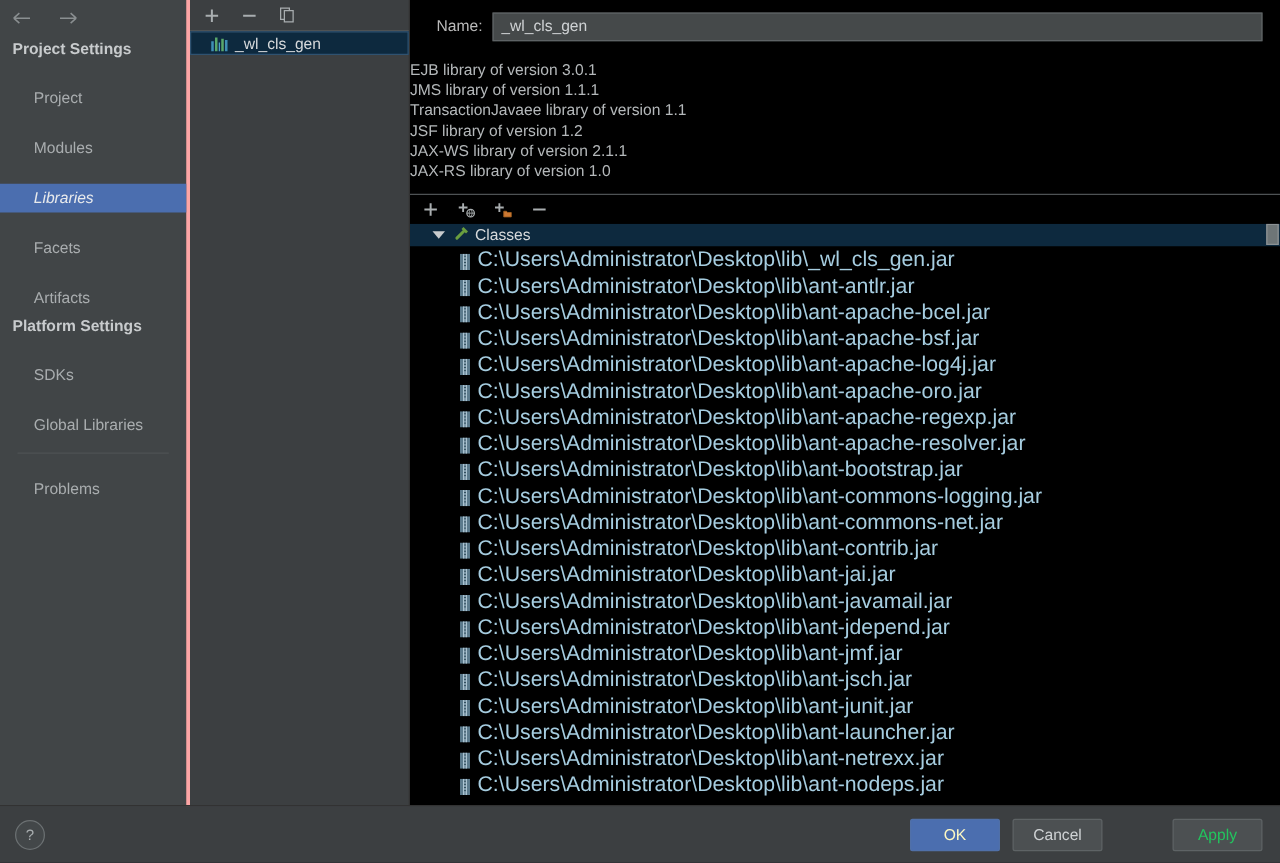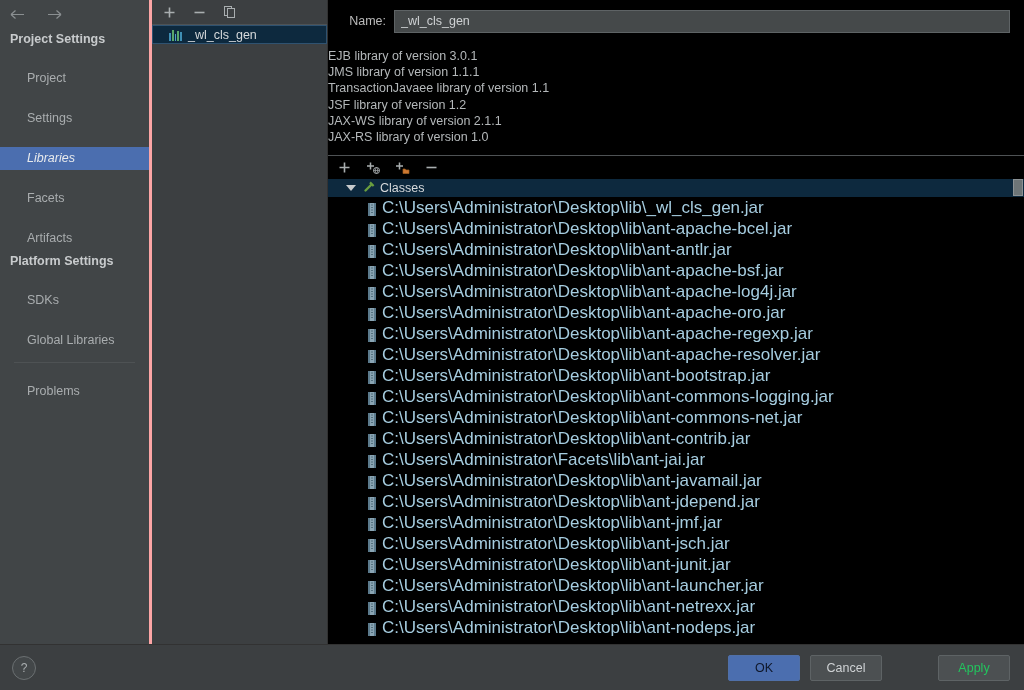--- a/index.html
+++ b/index.html
@@ -265,21 +265,21 @@
     color: #cfd2d4;
     font-family: "Liberation Sans", sans-serif;
     font-size: 12.5px;
     display: flex; align-items: center; justify-content: center;
     padding: 0 12px;
     box-sizing: border-box;
   }
   .dlg-btn.primary {
     background: #4b6eaf;
     border-color: #5070a8;
-    color: #0f172a;
+    color: #fef9c3;
   }
   .dlg-btn.disabled {
     color: #22c55e;
     margin-left: 46px;
   }
   .top-divider {
     position: absolute;
     left: 0; right: 0; top: 644px;
     height: 1px;
     background: #323232;
@@ -302,21 +302,21 @@
         <span class="arrow-btn">
           <svg width="18" height="13" viewBox="0 0 18 13">
               <path d="M16 6.5H3M16 6.5l-4.5-4M16 6.5l-4.5 4" stroke="#8a8f91" stroke-width="1.2" fill="none"></path>
             </svg>
         </span>
       </div>
 
       <div>
         <div class="nav-group">Project Settings</div>
         <div class="nav-item">Project</div>
-        <div class="nav-item">Settings</div>
+        <div class="nav-item">Modules</div>
         <div class="nav-item selected">Libraries</div>
         <div class="nav-item">Facets</div>
         <div class="nav-item">Artifacts</div>
       </div>
 
       <div>
         <div class="nav-group">Platform Settings</div>
         <div class="nav-item">SDKs</div>
         <div class="nav-item">Global Libraries</div>
       </div>
@@ -425,40 +425,40 @@
             <span>C:\Users\Administrator\Desktop\lib\_wl_cls_gen.jar</span>
           </div>
           <div class="jar-row">
             <span class="jar-icon">
               <svg width="8" height="13" viewBox="0 0 8 13">
                   <rect x="0" y="0" width="8" height="13" fill="#5b7a8c"></rect>
                   <path d="M3 0v13M5 0v13" stroke="#b9cfdb" stroke-width="1"></path>
                   <path d="M3.2 2h1.6M3.2 4.5h1.6M3.2 7h1.6M3.2 9.5h1.6" stroke="#34505e" stroke-width="0.8"></path>
                 </svg>
             </span>
+            <span>C:\Users\Administrator\Desktop\lib\ant-antlr.jar</span>
+          </div>
+          <div class="jar-row">
+            <span class="jar-icon">
+              <svg width="8" height="13" viewBox="0 0 8 13">
+                  <rect x="0" y="0" width="8" height="13" fill="#5b7a8c"></rect>
+                  <path d="M3 0v13M5 0v13" stroke="#b9cfdb" stroke-width="1"></path>
+                  <path d="M3.2 2h1.6M3.2 4.5h1.6M3.2 7h1.6M3.2 9.5h1.6" stroke="#34505e" stroke-width="0.8"></path>
+                </svg>
+            </span>
             <span>C:\Users\Administrator\Desktop\lib\ant-apache-bcel.jar</span>
           </div>
           <div class="jar-row">
             <span class="jar-icon">
               <svg width="8" height="13" viewBox="0 0 8 13">
                   <rect x="0" y="0" width="8" height="13" fill="#5b7a8c"></rect>
                   <path d="M3 0v13M5 0v13" stroke="#b9cfdb" stroke-width="1"></path>
                   <path d="M3.2 2h1.6M3.2 4.5h1.6M3.2 7h1.6M3.2 9.5h1.6" stroke="#34505e" stroke-width="0.8"></path>
                 </svg>
             </span>
-            <span>C:\Users\Administrator\Desktop\lib\ant-antlr.jar</span>
-          </div>
-          <div class="jar-row">
-            <span class="jar-icon">
-              <svg width="8" height="13" viewBox="0 0 8 13">
-                  <rect x="0" y="0" width="8" height="13" fill="#5b7a8c"></rect>
-                  <path d="M3 0v13M5 0v13" stroke="#b9cfdb" stroke-width="1"></path>
-                  <path d="M3.2 2h1.6M3.2 4.5h1.6M3.2 7h1.6M3.2 9.5h1.6" stroke="#34505e" stroke-width="0.8"></path>
-                </svg>
-            </span>
             <span>C:\Users\Administrator\Desktop\lib\ant-apache-bsf.jar</span>
           </div>
           <div class="jar-row">
             <span class="jar-icon">
               <svg width="8" height="13" viewBox="0 0 8 13">
                   <rect x="0" y="0" width="8" height="13" fill="#5b7a8c"></rect>
                   <path d="M3 0v13M5 0v13" stroke="#b9cfdb" stroke-width="1"></path>
                   <path d="M3.2 2h1.6M3.2 4.5h1.6M3.2 7h1.6M3.2 9.5h1.6" stroke="#34505e" stroke-width="0.8"></path>
                 </svg>
             </span>
@@ -535,21 +535,21 @@
             <span>C:\Users\Administrator\Desktop\lib\ant-contrib.jar</span>
           </div>
           <div class="jar-row">
             <span class="jar-icon">
               <svg width="8" height="13" viewBox="0 0 8 13">
                   <rect x="0" y="0" width="8" height="13" fill="#5b7a8c"></rect>
                   <path d="M3 0v13M5 0v13" stroke="#b9cfdb" stroke-width="1"></path>
                   <path d="M3.2 2h1.6M3.2 4.5h1.6M3.2 7h1.6M3.2 9.5h1.6" stroke="#34505e" stroke-width="0.8"></path>
                 </svg>
             </span>
-            <span>C:\Users\Administrator\Facets\lib\ant-jai.jar</span>
+            <span>C:\Users\Administrator\Desktop\lib\ant-jai.jar</span>
           </div>
           <div class="jar-row">
             <span class="jar-icon">
               <svg width="8" height="13" viewBox="0 0 8 13">
                   <rect x="0" y="0" width="8" height="13" fill="#5b7a8c"></rect>
                   <path d="M3 0v13M5 0v13" stroke="#b9cfdb" stroke-width="1"></path>
                   <path d="M3.2 2h1.6M3.2 4.5h1.6M3.2 7h1.6M3.2 9.5h1.6" stroke="#34505e" stroke-width="0.8"></path>
                 </svg>
             </span>
             <span>C:\Users\Administrator\Desktop\lib\ant-javamail.jar</span>

